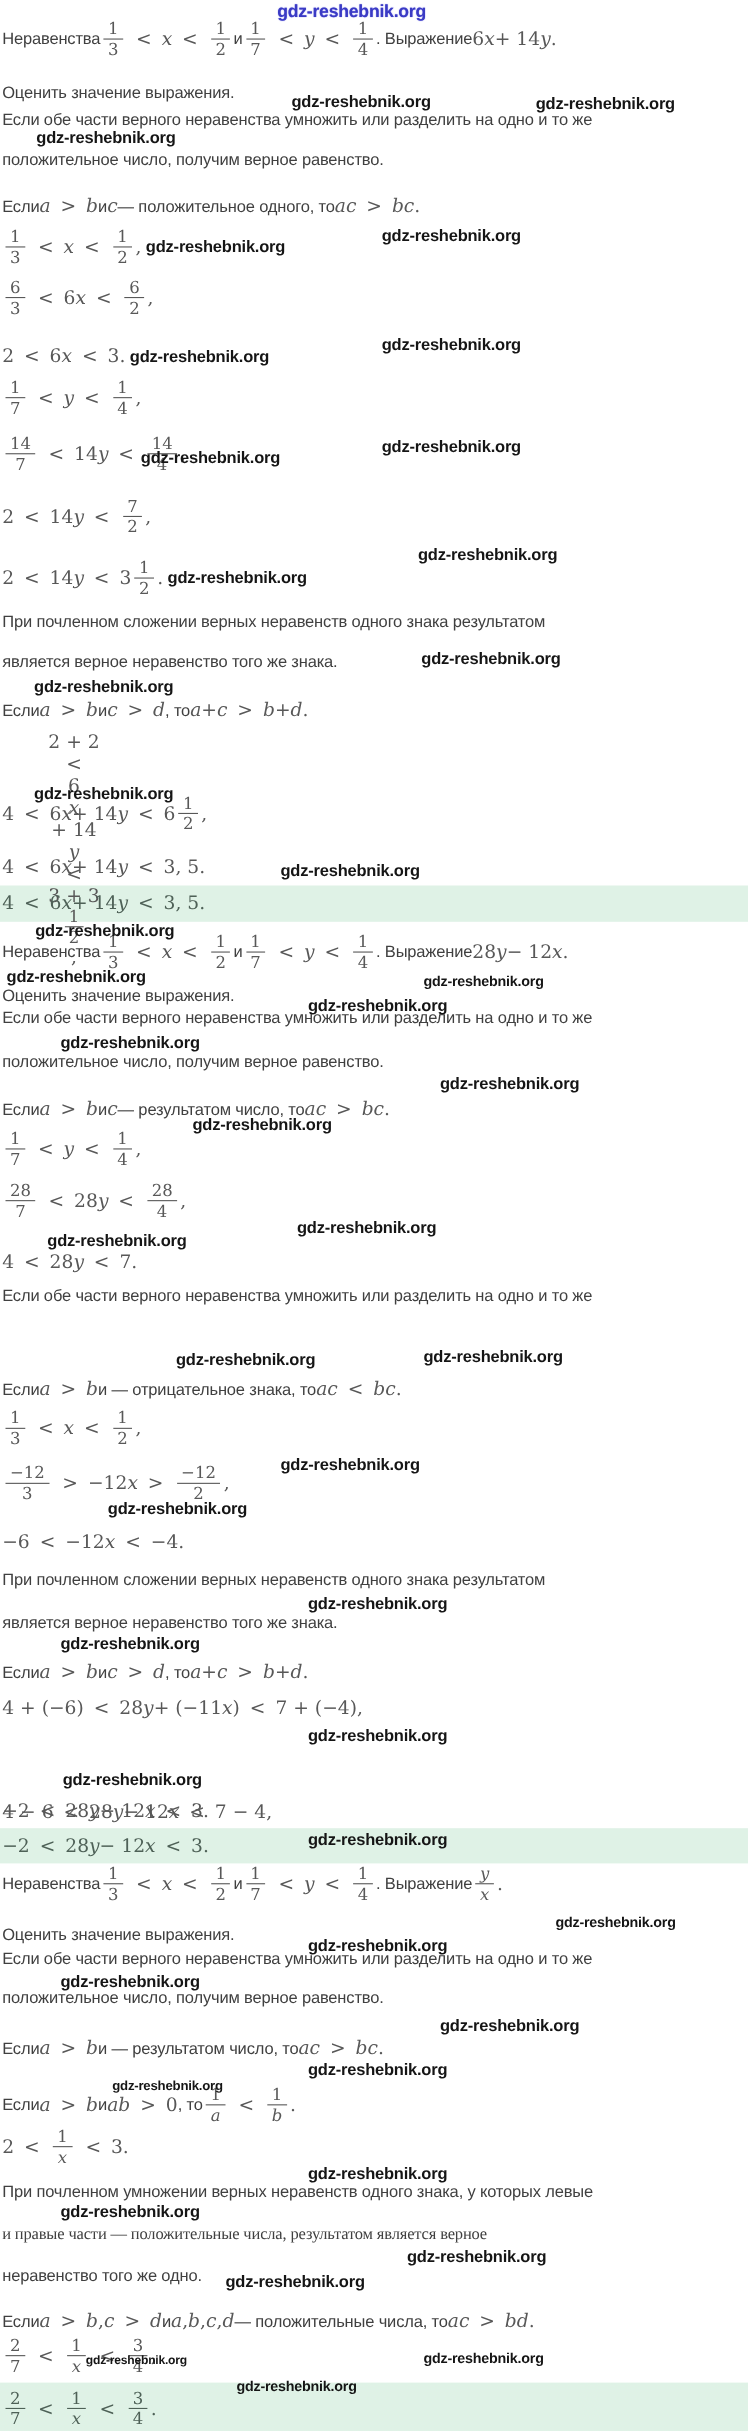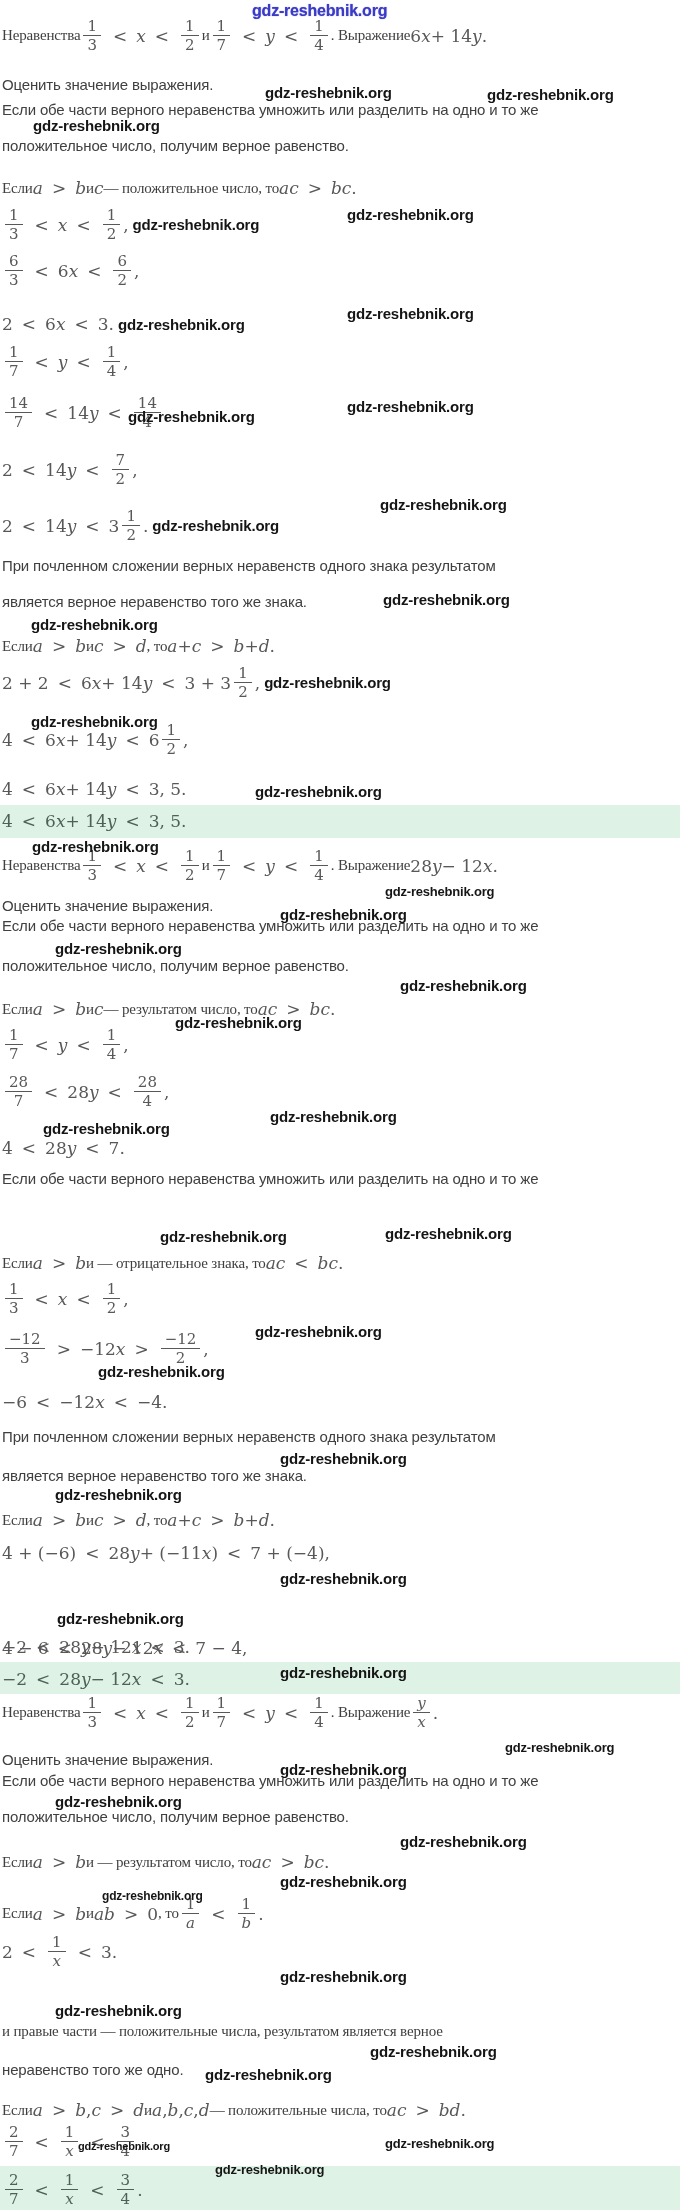--- a/index.html
+++ b/index.html
@@ -5,21 +5,21 @@
   html,body{margin:0;padding:0;background:#ffffff;}
   #page{position:relative;overflow:hidden;background:#ffffff;
         font-family:"Liberation Sans",sans-serif;}
   .row{position:absolute;white-space:nowrap;z-index:1;}
   .text{font-family:"Liberation Sans",sans-serif;font-size:15px;
         color:var(--c-text);letter-spacing:-0.15px;line-height:18px;}
   .math{display:flex;align-items:center;
         font-family:"DejaVu Serif","Liberation Serif",serif;
         font-size:17px;color:var(--c-math);}
   .math.on-band{color:var(--c-bandtext);}
-  .tk-r{font-family:Liberation Serif, serif;font-size:15px;
+  .tk-r{font-family:Liberation Sans, sans-serif;font-size:15px;
         color:var(--c-text);letter-spacing:-0.15px;text-align:center;}
   .tk-i{font-style:italic;}
   .tk-o{margin:0 9px;}
   .frac{display:inline-flex;flex-direction:column;align-items:center;
         margin:0 3px;line-height:1.08;}
   .frac .num{font-size:15px;padding:0 4px 1px;border-bottom:1.4px solid currentColor;}
   .frac .den{font-size:15px;padding:1px 4px 0;}
   .it{font-style:italic;}
   .wm{font-family:"Liberation Sans",sans-serif;font-weight:600;
       color:var(--c-wm);z-index:3;letter-spacing:-0.2px;}
@@ -72,21 +72,21 @@
     <div class="row text" style="left: 2px; top: 101px;">Если обе части верного неравенства умножить или разделить на одно и то же</div>
     <div class="row wm" style="font-size: 15px; left: 33px; top: 117px; z-index: 3;">gdz-reshebnik.org</div>
     <div class="row text" style="left: 2px; top: 137px;">положительное число, получим верное равенство.</div>
     <div class="row math" style="left: 2px; top: 178px;">
       <span class="tk-r">Если </span>
       <span class="tk-i">a</span>
       <span class="tk-o">&gt;</span>
       <span class="tk-i">b</span>
       <span class="tk-r"> и </span>
       <span class="tk-i">c</span>
-      <span class="tk-r"> — положительное число, то </span>
+      <span class="tk-r"> — положительное одного, то </span>
       <span class="tk-i">ac</span>
       <span class="tk-o">&gt;</span>
       <span class="tk-i">bc</span>
       <span class="tk-s">.</span>
     </div>
     <div class="row wm" style="font-size: 15px; left: 347px; top: 206px; z-index: 3;">gdz-reshebnik.org</div>
     <div class="row math" style="left: 2px; top: 207px;">
       <span class="frac">
         <span class="num">1</span>
         <span class="den">3</span>
@@ -200,21 +200,21 @@
       <span class="tk-r">, то </span>
       <span class="tk-i">a</span>
       <span class="tk-s"> + </span>
       <span class="tk-i">c</span>
       <span class="tk-o">&gt;</span>
       <span class="tk-i">b</span>
       <span class="tk-s"> + </span>
       <span class="tk-i">d</span>
       <span class="tk-s">.</span>
     </div>
-    <div class="row math" style="left: 2px; top: 665px;">
+    <div class="row math" style="left: 2px; top: 665px; flex-direction: column;">
       <span class="tk-s">2 + 2</span>
       <span class="tk-o">&lt;</span>
       <span class="tk-s">6</span>
       <span class="tk-i">x</span>
       <span class="tk-s"> + 14</span>
       <span class="tk-i">y</span>
       <span class="tk-o">&lt;</span>
       <span class="tk-s">3 + 3</span>
       <span class="frac">
         <span class="num">1</span>
@@ -552,20 +552,21 @@
       <span class="tk-s">2</span>
       <span class="tk-o">&lt;</span>
       <span class="frac">
         <span class="num">1</span>
         <span class="den it">x</span>
       </span>
       <span class="tk-o">&lt;</span>
       <span class="tk-s">3.</span>
     </div>
     <div class="row wm" style="font-size: 15px; left: 280px; top: 1968px; z-index: 3;">gdz-reshebnik.org</div>
+    <div class="row text" style="left: 2px; top: 1984px;">При почленном умножении верных неравенств одного знака, у которых левые</div>
     <div class="row wm" style="font-size: 15px; left: 55px; top: 2002px; z-index: 3;">gdz-reshebnik.org</div>
     <div class="row text" style="left: 2px; top: 2022px; font-family: Liberation Serif, serif;">и правые части — положительные числа, результатом является верное</div>
     <div class="row wm" style="font-size: 15px; left: 370px; top: 2043px; z-index: 3;">gdz-reshebnik.org</div>
     <div class="row text" style="left: 2px; top: 2061px;">неравенство того же одно.</div>
     <div class="row wm" style="font-size: 15px; left: 205px; top: 2066px; z-index: 3;">gdz-reshebnik.org</div>
     <div class="row math" style="left: 2px; top: 2100px;">
       <span class="tk-r">Если </span>
       <span class="tk-i">a</span>
       <span class="tk-o">&gt;</span>
       <span class="tk-i">b</span>

